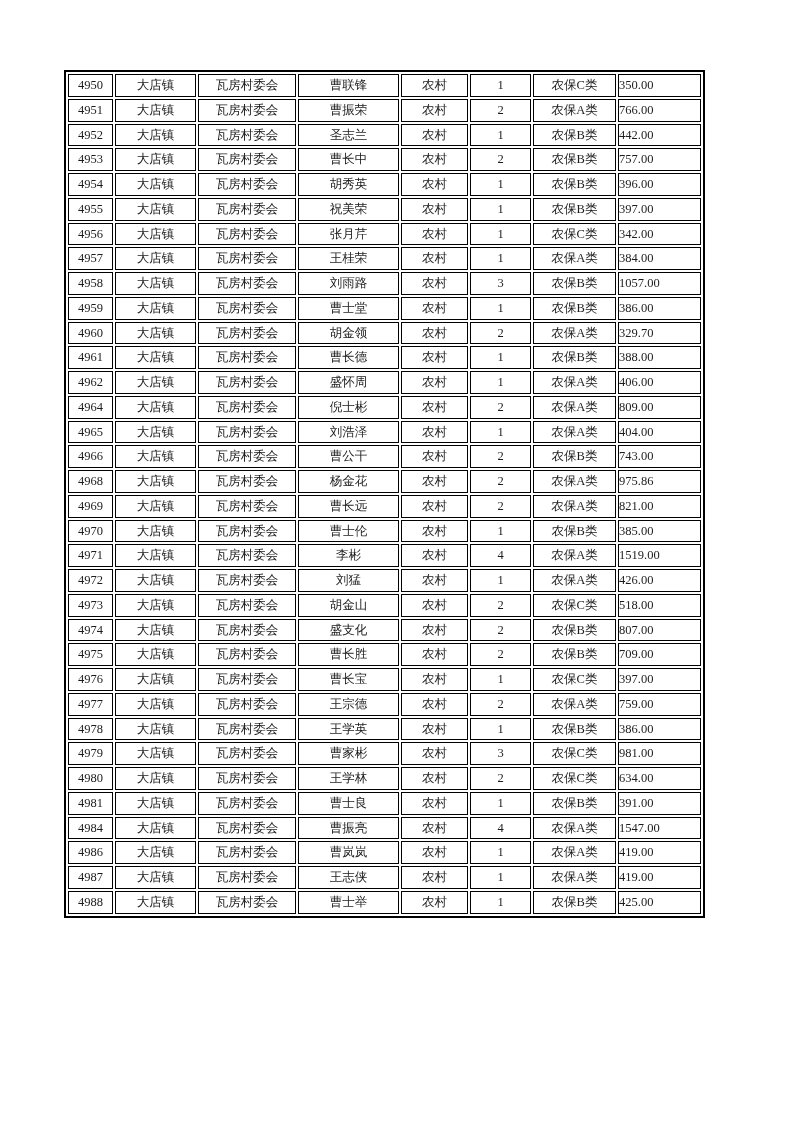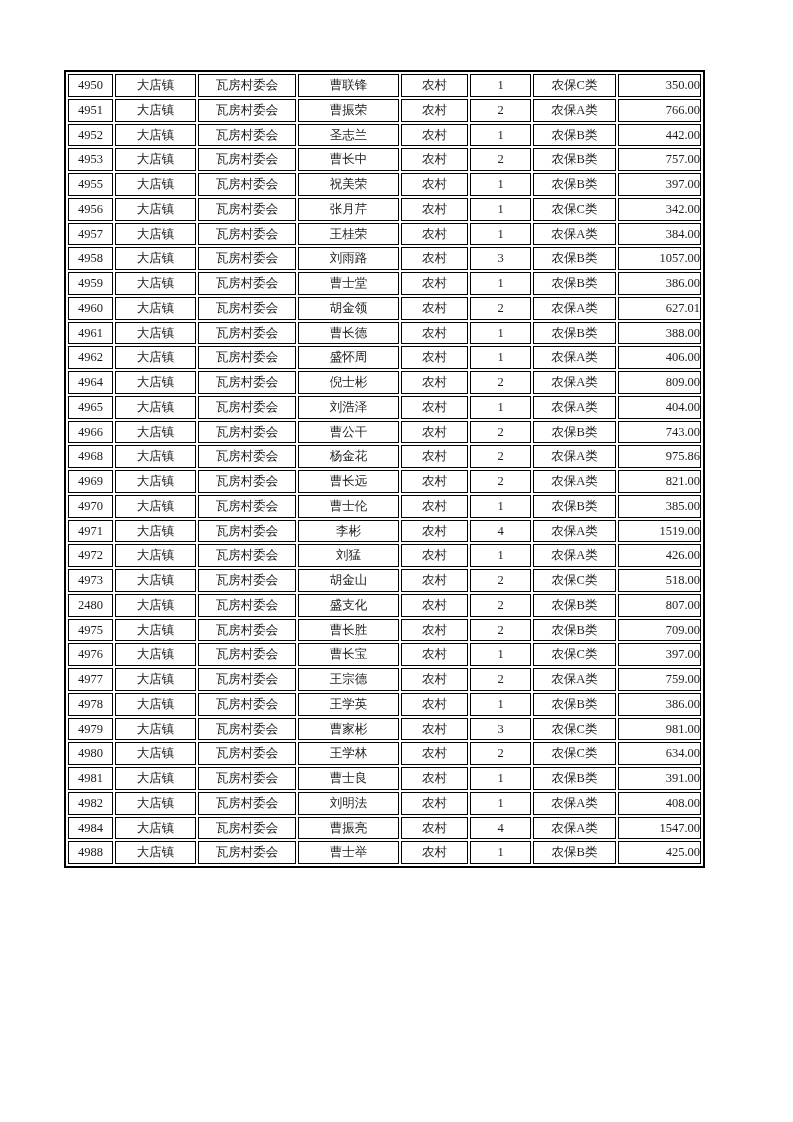--- a/index.html
+++ b/index.html
@@ -33,21 +33,21 @@
     padding: 0;
     font-size: 12.5px;
     line-height: 1;
     text-align: center;
     vertical-align: middle;
     white-space: nowrap;
     overflow: hidden;
     color: #1c1c1c;
   }
   table.records td.amount {
-    text-align: right;
+    text-align: left;
     padding-right: 0;
   }
   col.c0 { width: 45px; }
   col.c1 { width: 81px; }
   col.c2 { width: 98px; }
   col.c3 { width: 101px; }
   col.c4 { width: 67px; }
   col.c5 { width: 61px; }
   col.c6 { width: 83px; }
   col.c7 { width: 83px; }
@@ -102,20 +102,30 @@
           <td>4953</td>
           <td>大店镇</td>
           <td>瓦房村委会</td>
           <td>曹长中</td>
           <td>农村</td>
           <td>2</td>
           <td>农保B类</td>
           <td class="amount">757.00</td>
         </tr>
         <tr>
+          <td>4954</td>
+          <td>大店镇</td>
+          <td>瓦房村委会</td>
+          <td>胡秀英</td>
+          <td>农村</td>
+          <td>1</td>
+          <td>农保B类</td>
+          <td class="amount">396.00</td>
+        </tr>
+        <tr>
           <td>4955</td>
           <td>大店镇</td>
           <td>瓦房村委会</td>
           <td>祝美荣</td>
           <td>农村</td>
           <td>1</td>
           <td>农保B类</td>
           <td class="amount">397.00</td>
         </tr>
         <tr>
@@ -159,21 +169,21 @@
           <td class="amount">386.00</td>
         </tr>
         <tr>
           <td>4960</td>
           <td>大店镇</td>
           <td>瓦房村委会</td>
           <td>胡金领</td>
           <td>农村</td>
           <td>2</td>
           <td>农保A类</td>
-          <td class="amount">627.01</td>
+          <td class="amount">329.70</td>
         </tr>
         <tr>
           <td>4961</td>
           <td>大店镇</td>
           <td>瓦房村委会</td>
           <td>曹长德</td>
           <td>农村</td>
           <td>1</td>
           <td>农保B类</td>
           <td class="amount">388.00</td>
@@ -272,21 +282,21 @@
           <td>4973</td>
           <td>大店镇</td>
           <td>瓦房村委会</td>
           <td>胡金山</td>
           <td>农村</td>
           <td>2</td>
           <td>农保C类</td>
           <td class="amount">518.00</td>
         </tr>
         <tr>
-          <td>2480</td>
+          <td>4974</td>
           <td>大店镇</td>
           <td>瓦房村委会</td>
           <td>盛支化</td>
           <td>农村</td>
           <td>2</td>
           <td>农保B类</td>
           <td class="amount">807.00</td>
         </tr>
         <tr>
           <td>4975</td>
@@ -352,38 +362,48 @@
           <td>4981</td>
           <td>大店镇</td>
           <td>瓦房村委会</td>
           <td>曹士良</td>
           <td>农村</td>
           <td>1</td>
           <td>农保B类</td>
           <td class="amount">391.00</td>
         </tr>
         <tr>
-          <td>4982</td>
-          <td>大店镇</td>
-          <td>瓦房村委会</td>
-          <td>刘明法</td>
-          <td>农村</td>
-          <td>1</td>
-          <td>农保A类</td>
-          <td class="amount">408.00</td>
-        </tr>
-        <tr>
           <td>4984</td>
           <td>大店镇</td>
           <td>瓦房村委会</td>
           <td>曹振亮</td>
           <td>农村</td>
           <td>4</td>
           <td>农保A类</td>
           <td class="amount">1547.00</td>
+        </tr>
+        <tr>
+          <td>4986</td>
+          <td>大店镇</td>
+          <td>瓦房村委会</td>
+          <td>曹岚岚</td>
+          <td>农村</td>
+          <td>1</td>
+          <td>农保A类</td>
+          <td class="amount">419.00</td>
+        </tr>
+        <tr>
+          <td>4987</td>
+          <td>大店镇</td>
+          <td>瓦房村委会</td>
+          <td>王志侠</td>
+          <td>农村</td>
+          <td>1</td>
+          <td>农保A类</td>
+          <td class="amount">419.00</td>
         </tr>
         <tr>
           <td>4988</td>
           <td>大店镇</td>
           <td>瓦房村委会</td>
           <td>曹士举</td>
           <td>农村</td>
           <td>1</td>
           <td>农保B类</td>
           <td class="amount">425.00</td>

